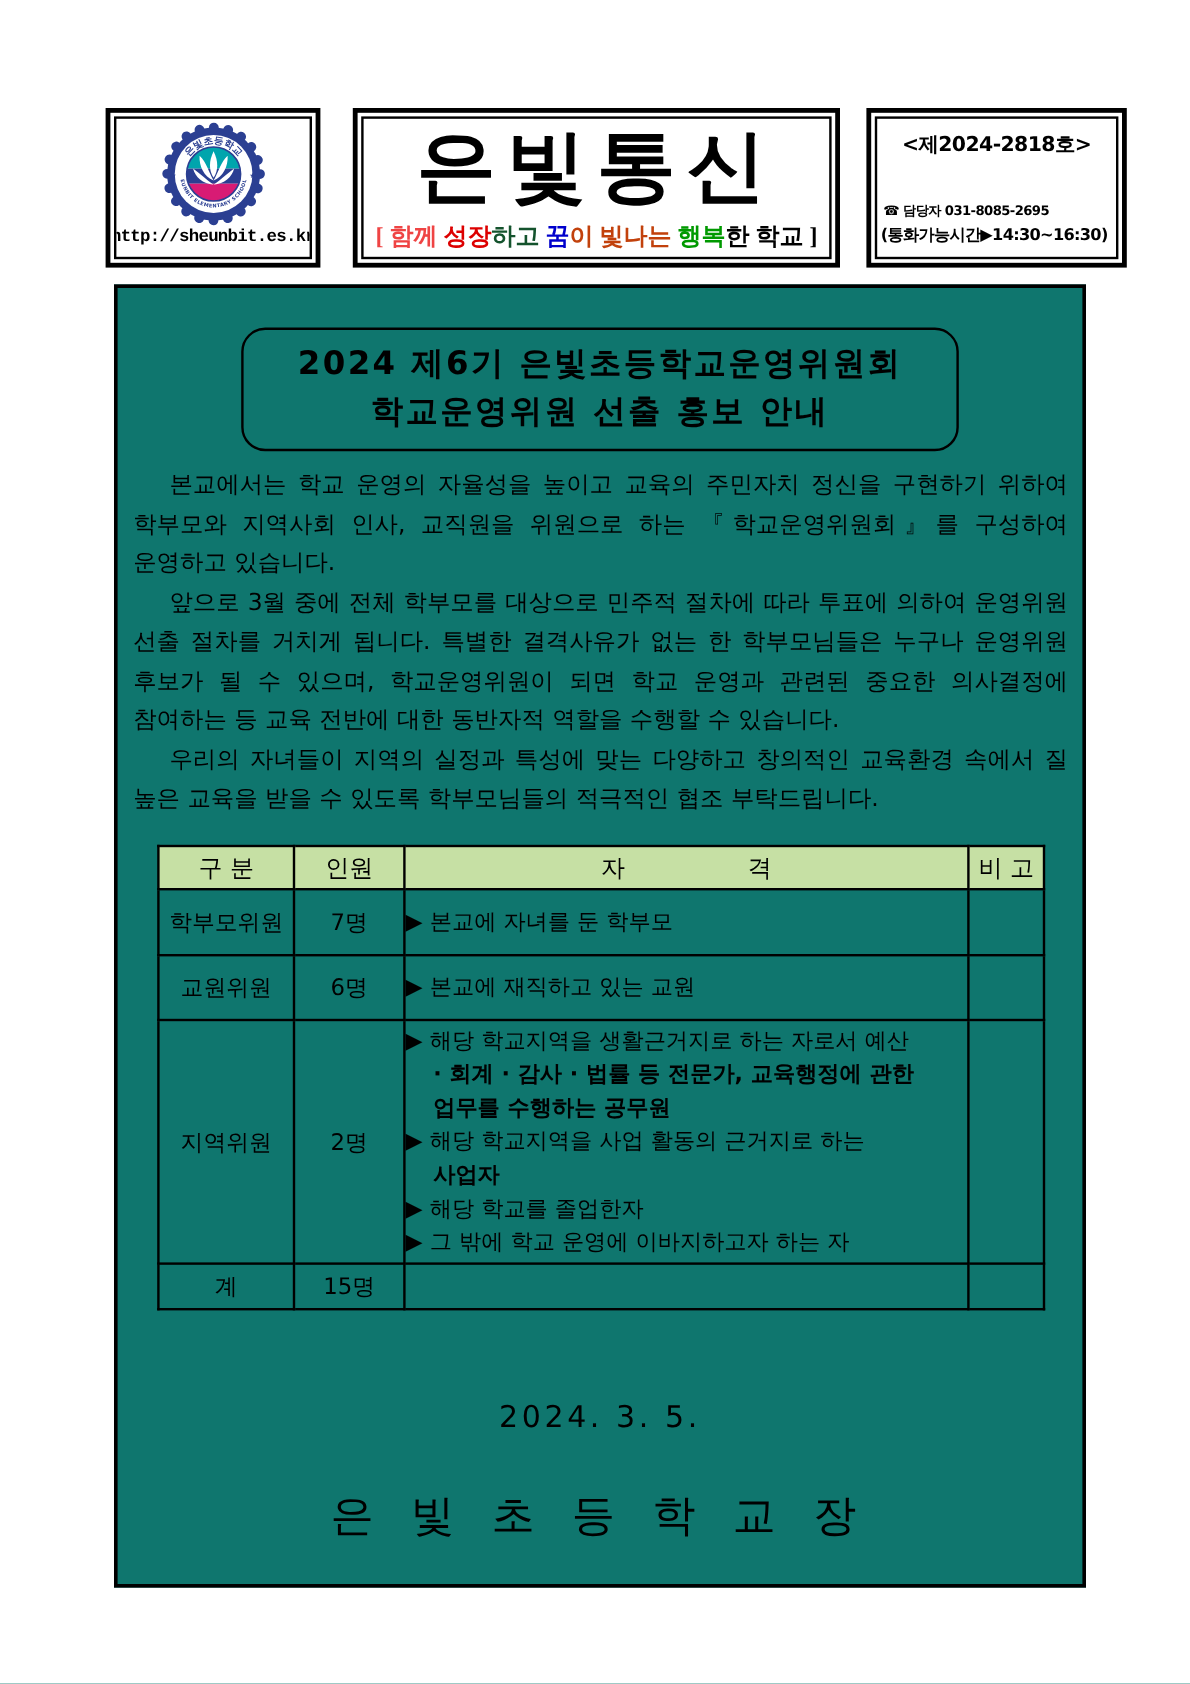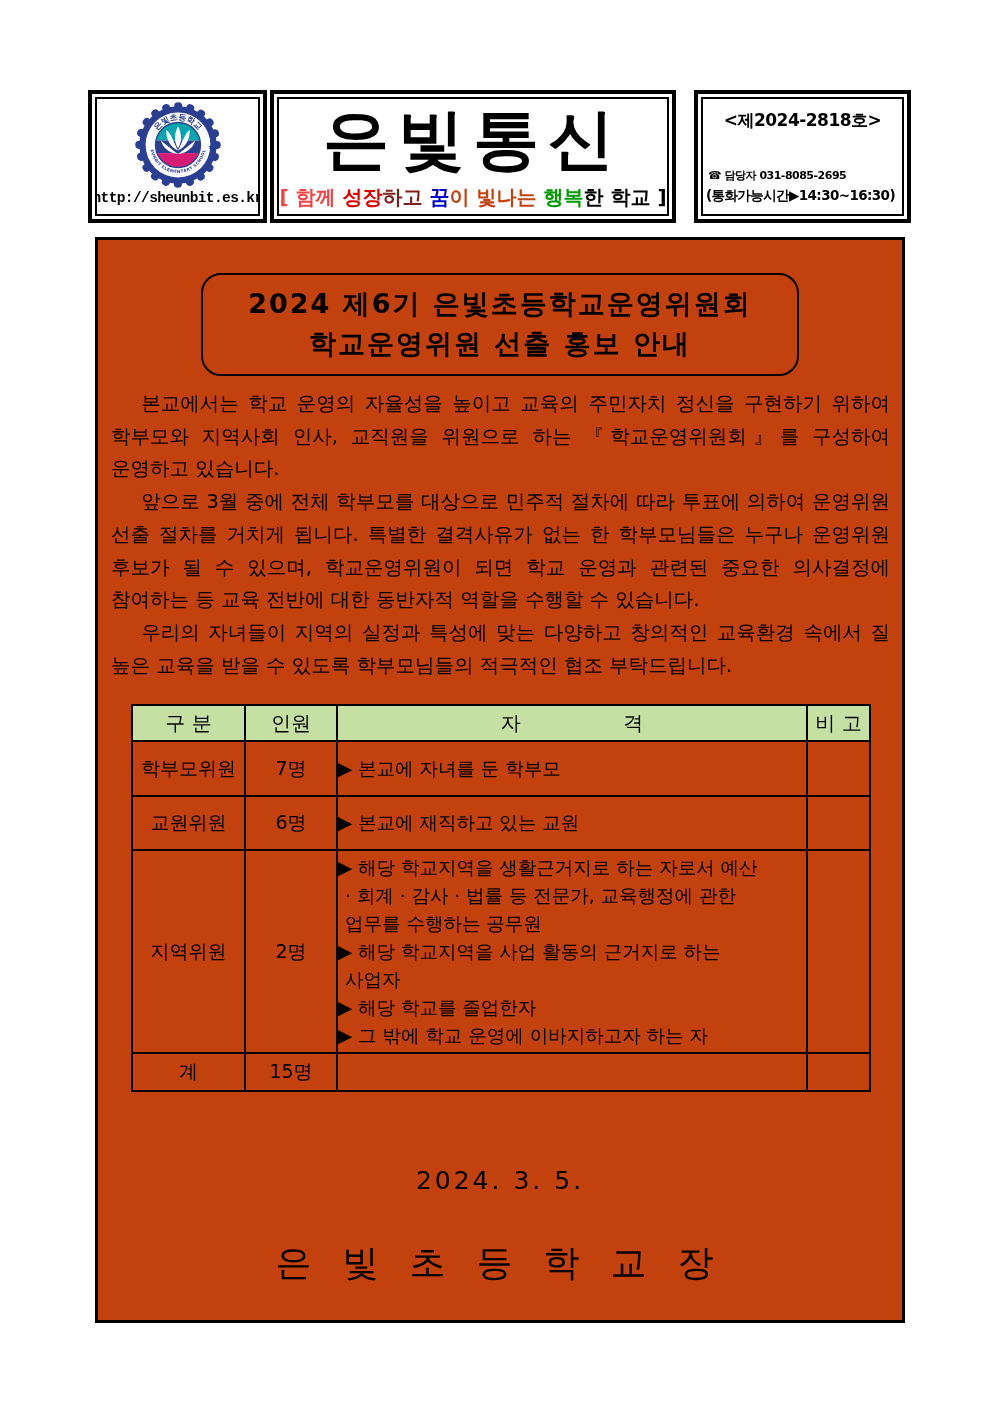--- a/index.html
+++ b/index.html
@@ -5,62 +5,62 @@
   html,body{margin:0;padding:0;}
   body{
     width:992px;height:1403px;position:relative;background:#ffffff;
     font-family:"DejaVu Sans","Liberation Sans",sans-serif;color:#000;
   }
   
   .hbox{position:absolute;border:4px solid #000;background:#fff;box-sizing:border-box;}
   .hbox-inner{position:absolute;inset:3px;border:2px solid #000;box-sizing:border-box;
     display:flex;flex-direction:column;align-items:center;overflow:hidden;}
   #logo-box{left:88px;top:90px;width:179px;height:133px;}
-  #masthead-box{left:270px;top:90px;width:406px;height:133px;}
-  #info-box{left:694px;top:90px;width:217px;height:133px;}
+  #masthead-box{left:294px;top:90px;width:406px;height:133px;font-family:Liberation Serif, serif;}
+  #info-box{left:722px;top:90px;width:217px;height:133px;}
 
   #logo-box .hbox-inner{justify-content:flex-start;}
   .emblem{margin-top:1px;}
   .logo-url{font-family:"Liberation Mono","DejaVu Sans Mono",monospace;
     font-weight:bold;font-size:14.5px;letter-spacing:-0.6px;line-height:16px;white-space:nowrap;}
 
   #masthead-box .hbox-inner{justify-content:space-between;}
   .masthead-title{font-weight:900;font-size:66px;line-height:78px;letter-spacing:9px;
     margin-top:2px;white-space:nowrap;}
   .masthead-subtitle{font-size:20px;font-weight:bold;line-height:24px;margin-bottom:5px;white-space:nowrap;}
 
   #info-box .hbox-inner{justify-content:flex-start;padding:6px 3px;}
   .info-issue{font-size:17px;font-weight:bold;letter-spacing:-0.5px;margin-top:4px;}
   .info-contact{margin-top:auto;font-size:11px;font-weight:bold;letter-spacing:-0.5px;
     white-space:nowrap;align-self:flex-start;margin-left:2px;}
   .info-hours{font-size:13.5px;font-weight:bold;letter-spacing:-0.6px;white-space:nowrap;
     margin-top:4px;margin-bottom:3px;align-self:flex-start;}
 
   
   #content-box{position:absolute;left:95px;top:237px;width:810px;height:1086px;
-    border:3px solid #000;box-sizing:border-box;background:#c2410c;}
+    border:3px solid #000;box-sizing:border-box;background:#0f766e;}
 
   .notice-title-box{margin:33px auto 0;width:598px;border:2px solid #000;border-radius:20px;
     text-align:center;padding:9px 0 10px;box-sizing:border-box;}
   .notice-title-line{font-size:27px;font-weight:bold;letter-spacing:2px;line-height:40px;white-space:nowrap;}
 
   .paragraphs{margin:12px 12px 0 13px;font-size:19.5px;line-height:32.7px;text-align:justify;}
   .paragraphs p{margin:0;text-indent:1.55em;word-break:keep-all;}
 
   table.committee{border-collapse:collapse;margin:22px 0 0 33px;table-layout:fixed;}
   table.committee td,table.committee th{border:2px solid #000;padding:0;vertical-align:middle;}
   table.committee{border:1px solid #000;}
   th.c1{width:111px;} th.c2{width:90px;} th.c3{width:468px;} th.c4{width:61px;}
   tr.thead-row th{background:#c6e0a4;height:34px;font-size:20px;font-weight:normal;
     text-align:center;white-space:pre;}
   th.c3{word-spacing:96px;}
   td.cat,td.cnt{text-align:center;font-size:19px;}
   td.qual{font-size:18.5px;line-height:28px;padding:6px 4px 6px 9px;vertical-align:middle;}
   .qline{white-space:nowrap;}
-  .qline.cont{padding-left:7px;}
+  .qline.cont{padding-left:23px;font-weight:bold;}
   tr.r1{height:55px;} tr.r2{height:54px;} tr.r3{height:203px;} tr.r4{height:38px;}
 
   .notice-date{margin-top:74px;text-align:center;font-size:25px;letter-spacing:3px;}
   .notice-signature{margin-top:44px;text-align:center;font-size:36px;letter-spacing:11px;white-space:nowrap;font-family:Liberation Serif, serif;}
 </style>
 </head>
 <body>
 
 <div class="hbox" id="logo-box">
   <div class="hbox-inner">
@@ -95,21 +95,21 @@
       </g>
       <circle cx="50" cy="50" r="25" fill="none" stroke="#2b3f92" stroke-width="1.5"></circle>
     </svg>
     <div class="logo-url">http://sheunbit.es.kr</div>
   </div>
 </div>
 
 <div class="hbox" id="masthead-box">
   <div class="hbox-inner">
     <div class="masthead-title">은빛통신</div>
-    <div class="masthead-subtitle"><span style="color: #ef4444;">[ 함께 </span><span style="color: rgb(221, 0, 0);">성장</span><span style="color: #7f1d1d;">하고 </span><span style="color: rgb(0, 0, 204);">꿈</span><span style="color: #c2410c;">이 빛나는 </span><span style="color: rgb(0, 153, 0);">행복</span><span style="color: rgb(0, 0, 0);">한 학교 ]</span></div>
+    <div class="masthead-subtitle"><span style="color: #ef4444;">[ 함께 </span><span style="color: rgb(221, 0, 0);">성장</span><span style="color: #14532d;">하고 </span><span style="color: rgb(0, 0, 204);">꿈</span><span style="color: #c2410c;">이 빛나는 </span><span style="color: rgb(0, 153, 0);">행복</span><span style="color: rgb(0, 0, 0);">한 학교 ]</span></div>
   </div>
 </div>
 
 <div class="hbox" id="info-box">
   <div class="hbox-inner">
     <div class="info-issue">&lt;제2024-2818호&gt;</div>
     <div class="info-contact">
       <span>☎</span>
       <span>담당자 031-8085-2695</span>
     </div>

